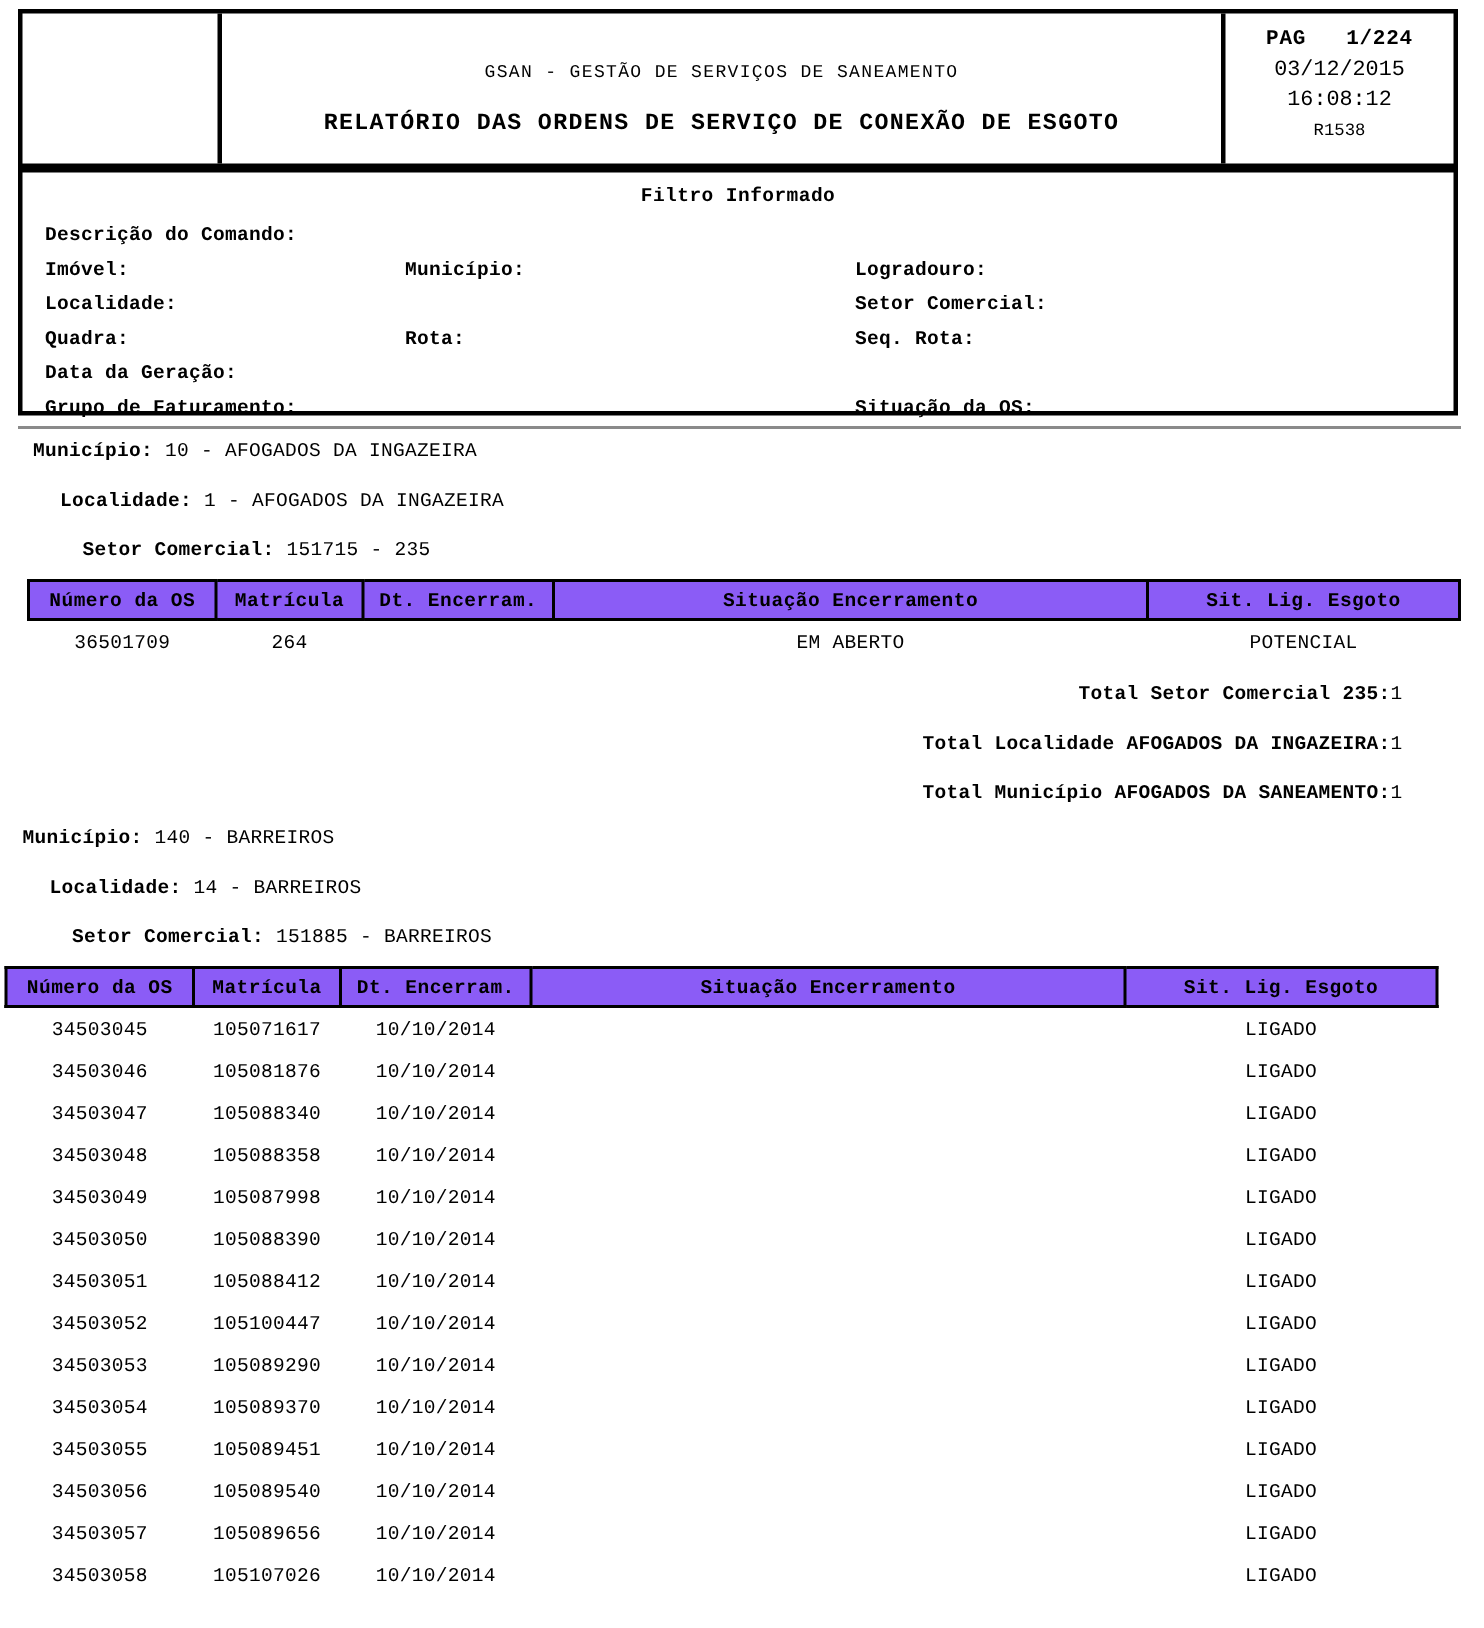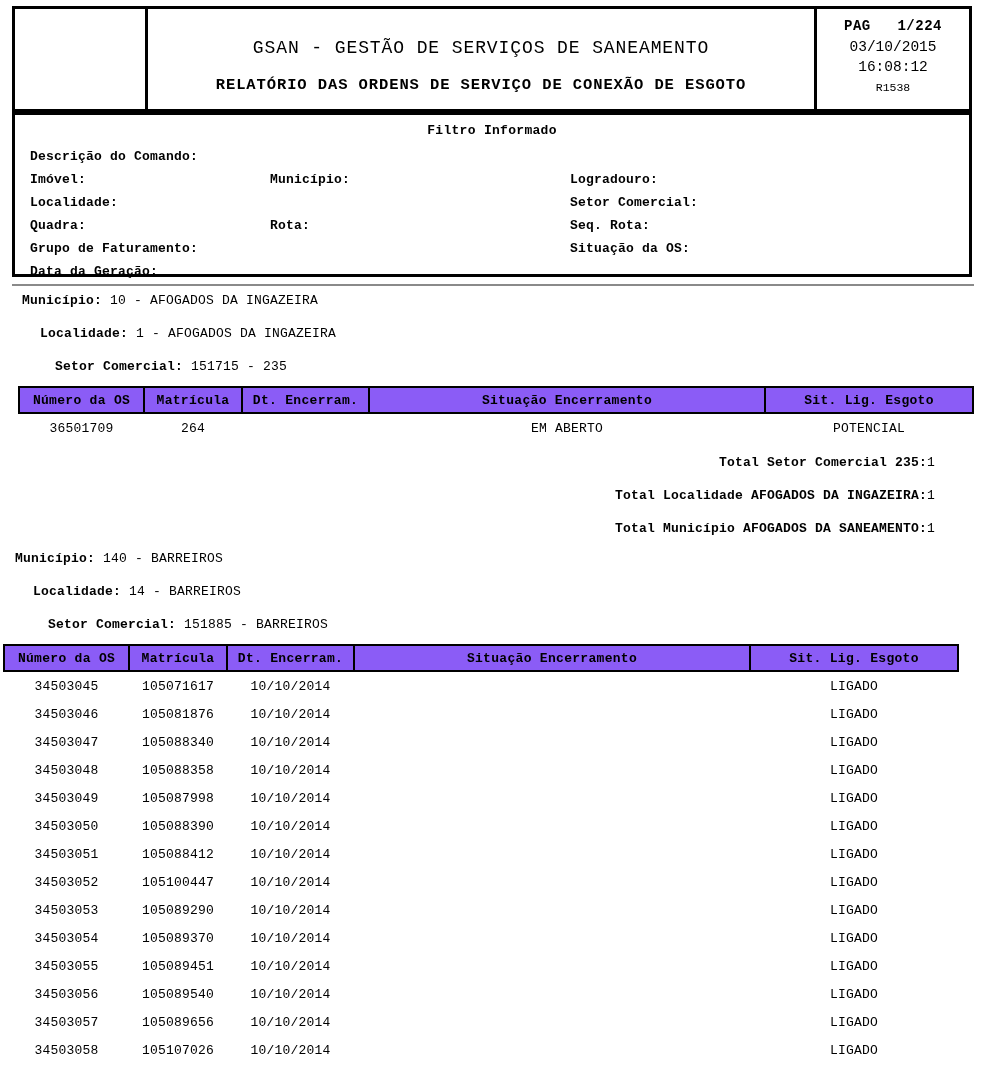--- a/index.html
+++ b/index.html
@@ -41,21 +41,21 @@
   .header-title {
     flex: 1;
     border-right: 3px solid #000;
     box-sizing: border-box;
     display: flex;
     flex-direction: column;
     align-items: center;
     justify-content: center;
   }
   .title-line1 {
-    font-size: 18px;
+    font-size: 12px;
     letter-spacing: 0.9px;
     margin-top: 20px;
     white-space: nowrap;
   }
   .title-line2 {
     font-size: 15.5px;
     font-weight: bold;
     letter-spacing: 0.9px;
     margin-top: 18px;
     margin-bottom: 6px;
@@ -197,21 +197,21 @@
 <div id="page">
 
   <div class="header-box">
     <div class="header-logo"></div>
     <div class="header-title">
       <div class="title-line1">GSAN - GESTÃO DE SERVIÇOS DE SANEAMENTO</div>
       <div class="title-line2">RELATÓRIO DAS ORDENS DE SERVIÇO DE CONEXÃO DE ESGOTO</div>
     </div>
     <div class="header-meta">
       <div class="meta-pag">PAG   1/224</div>
-      <div class="meta-date">03/10/2015</div>
+      <div class="meta-date">03/12/2015</div>
       <div class="meta-time">16:08:12</div>
       <div class="meta-code">R1538</div>
     </div>
   </div>
 
   <div class="filter-box">
     <div class="filter-title">Filtro Informado</div>
     <div class="filter-grid" id="filter-grid">
         <div class="frow">
           <div class="fcell fc-a">Descrição do Comando:</div>
@@ -224,25 +224,25 @@
         <div class="frow">
           <div class="fcell fc-a">Localidade:</div>
           <div class="fcell fc-c">Setor Comercial:</div>
         </div>
         <div class="frow">
           <div class="fcell fc-a">Quadra:</div>
           <div class="fcell fc-b">Rota:</div>
           <div class="fcell fc-c">Seq. Rota:</div>
         </div>
         <div class="frow">
+          <div class="fcell fc-a">Data da Geração:</div>
+        </div>
+        <div class="frow">
           <div class="fcell fc-a">Grupo de Faturamento:</div>
           <div class="fcell fc-c">Situação da OS:</div>
-        </div>
-        <div class="frow">
-          <div class="fcell fc-a">Data da Geração:</div>
         </div>
       </div>
   </div>
   <div class="filter-rule"></div>
 
   <div id="body-root">
       <div class="sect-line" style="top: 293px; left: 22px;"><b>Município:</b><span class="val"> 10 - AFOGADOS DA INGAZEIRA</span></div>
       <div class="sect-line" style="top: 326px; left: 40px;"><b>Localidade:</b><span class="val"> 1 - AFOGADOS DA INGAZEIRA</span></div>
       <div class="sect-line" style="top: 359px; left: 55px;"><b>Setor Comercial:</b><span class="val"> 151715 - 235</span></div>
       <table class="os-table" style="top: 386px; left: 18px; width: 954px;">

